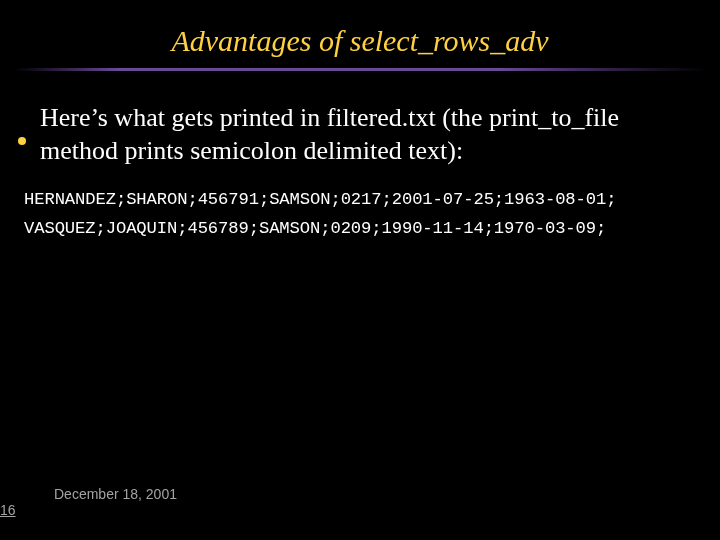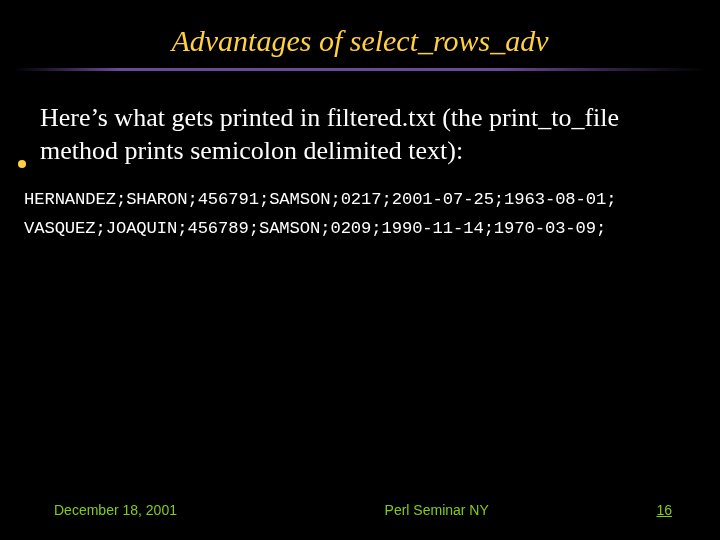--- a/index.html
+++ b/index.html
@@ -23,21 +23,21 @@
     height: 3px;
     background: linear-gradient(to right,
       rgba(90,60,140,0) 0%,
       rgba(120,80,170,0.9) 15%,
       rgba(120,80,170,0.9) 70%,
       rgba(90,60,140,0) 100%);
     border-radius: 2px;
   }
   .bullet-block {
     display: flex;
-    align-items: flex-end;
+    align-items: center;
     padding: 6px 24px 18px 18px;
   }
   .dot {
     width: 8px; height: 8px;
     background: #ffd040;
     border-radius: 50%;
     margin-top: 13px;
     margin-right: 14px;
     flex: 0 0 auto;
   }
@@ -54,21 +54,22 @@
     white-space: nowrap;
     letter-spacing: -0.1px;
   }
   .mono + .mono { padding-top: 10px; }
   .footer {
     position: absolute;
     left: 0; right: 0; bottom: 22px;
     display: flex;
     font-family: Arial, Helvetica, sans-serif;
     font-size: 14px;
-    color: #84cc16;
+    color: #a3a3a3;
+    flex-direction: column;
   }
   .footer .date  { flex: 0 0 auto; padding-left: 54px; }
   .footer .mid   { flex: 1 1 auto; text-align: center; padding-left: 40px; }
   .footer .page  { flex: 0 0 auto; padding-right: 48px; text-decoration: underline; }
 </style>
 </head>
 <body>
 
 <div class="title">Advantages of select_rows_adv</div>
 <div class="rule"></div>
@@ -76,15 +77,14 @@
 <div class="bullet-block">
   <div class="dot"></div>
   <div class="bullet-text">Here’s what gets printed in filtered.txt  (the print_to_file method prints semicolon delimited text):</div>
 </div>
 
 <div class="mono">HERNANDEZ;SHARON;456791;SAMSON;0217;2001-07-25;1963-08-01;</div>
 <div class="mono">VASQUEZ;JOAQUIN;456789;SAMSON;0209;1990-11-14;1970-03-09;</div>
 
 <div class="footer">
   <div class="date">December 18, 2001</div>
-  <div class="mid">Perl Seminar NY</div>
   <div class="page">16</div>
 </div>
 
 </body></html>

